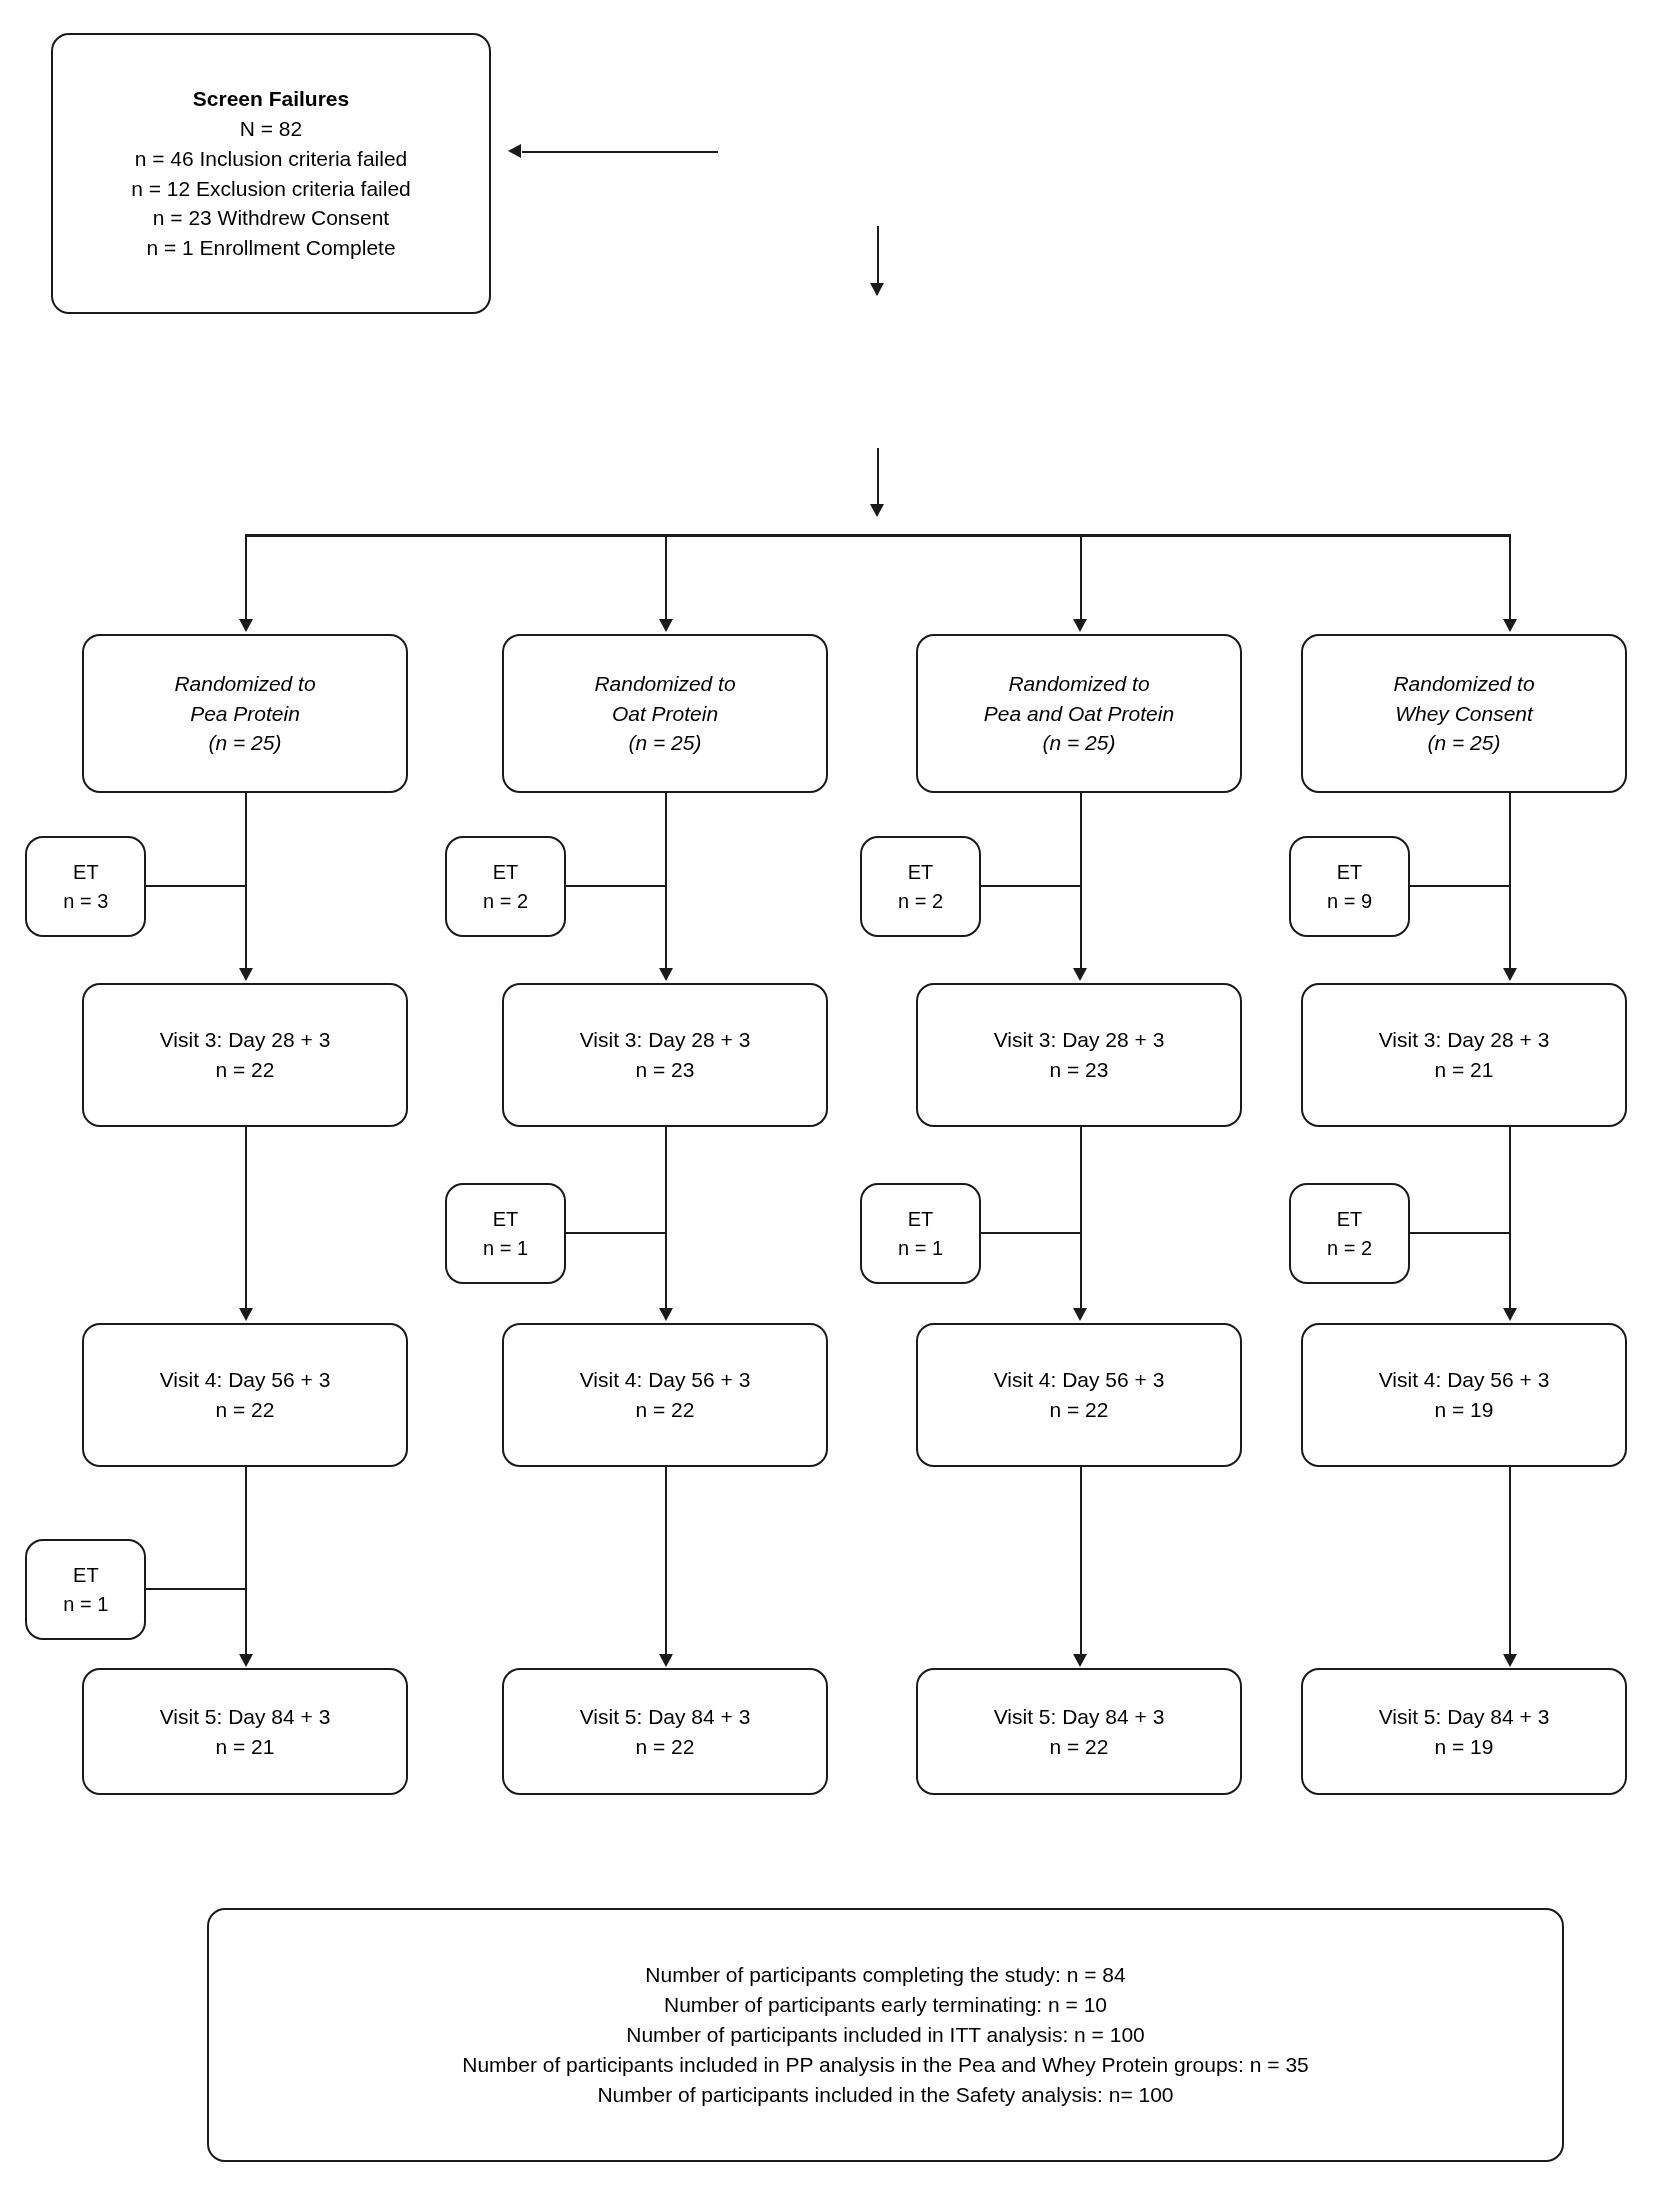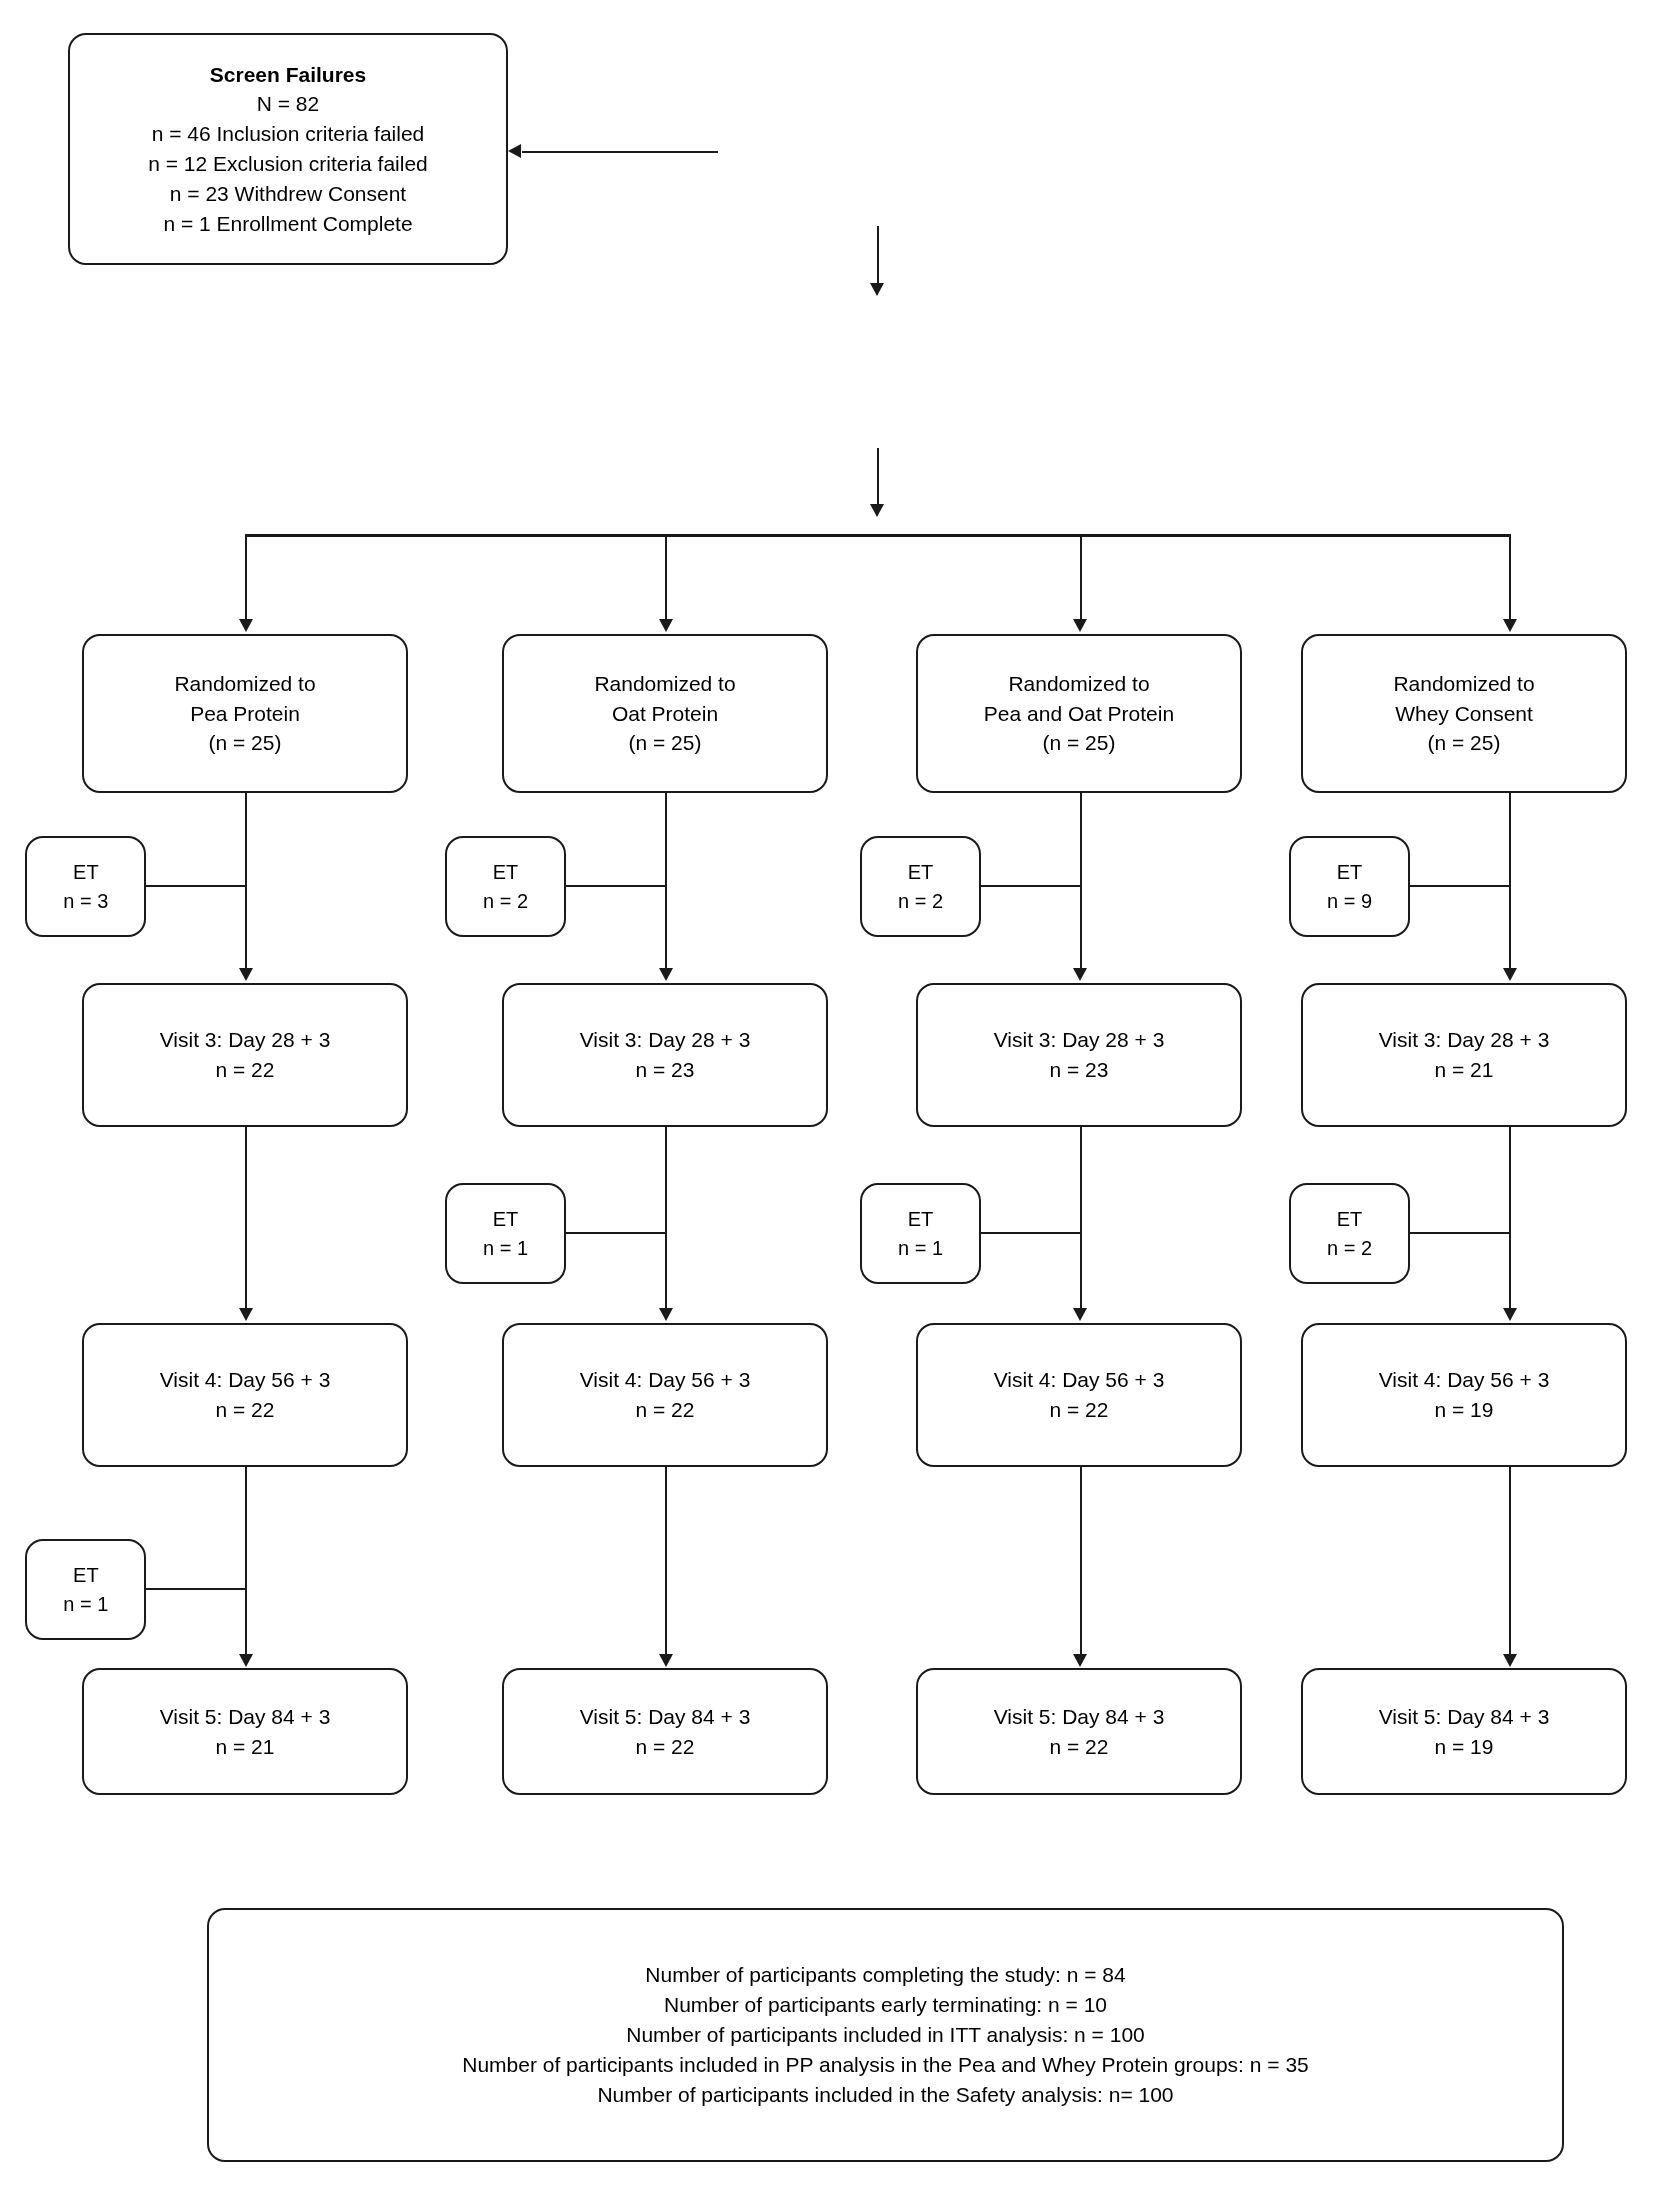--- a/index.html
+++ b/index.html
@@ -18,21 +18,21 @@
     justify-content:center;
     text-align:center;
     line-height:1.42;
   }
   .node .line{display:block;white-space:nowrap;}
   .node.bold{font-weight:normal;}
   .node .bold-line{font-weight:bold;}
 
   .fs-screenfail{font-size:21px;}
   .fs-visit{font-size:21px;}
-  .fs-rand{font-size:21px;}
+  .fs-rand{font-size:21px;font-style:italic;}
   .fs-et{font-size:20px;}
   .fs-visitn{font-size:21px;}
   .fs-summary{font-size:21px;}
 
   
   .vline{position:absolute;background:#1a1a1a;width:2.1px;}
   .hline{position:absolute;background:#1a1a1a;height:2.1px;}
   .arrow-down{
     position:absolute;width:0;height:0;
     border-left:7.4px solid transparent;
@@ -44,21 +44,21 @@
     border-top:7.4px solid transparent;
     border-bottom:7.4px solid transparent;
     border-right:13.8px solid #1a1a1a;
   }
 </style>
 </head>
 <body>
 
 <div id="canvas">
 
-  <div class="node fs-screenfail" style="left:68px;top:33px;width:440px;height:232px;">
+  <div class="node fs-screenfail" style="left:51px;top:33px;width:440px;height:281px;">
     <span class="line bold-line">Screen Failures</span>
     <span class="line">N = 82</span>
     <span class="line">n = 46 Inclusion criteria failed</span>
     <span class="line">n = 12 Exclusion criteria failed</span>
     <span class="line">n = 23 Withdrew Consent</span>
     <span class="line">n = 1 Enrollment Complete</span>
   </div>
 
 
   <div class="hline" style="left:522px;top:151px;width:196px;"></div>

